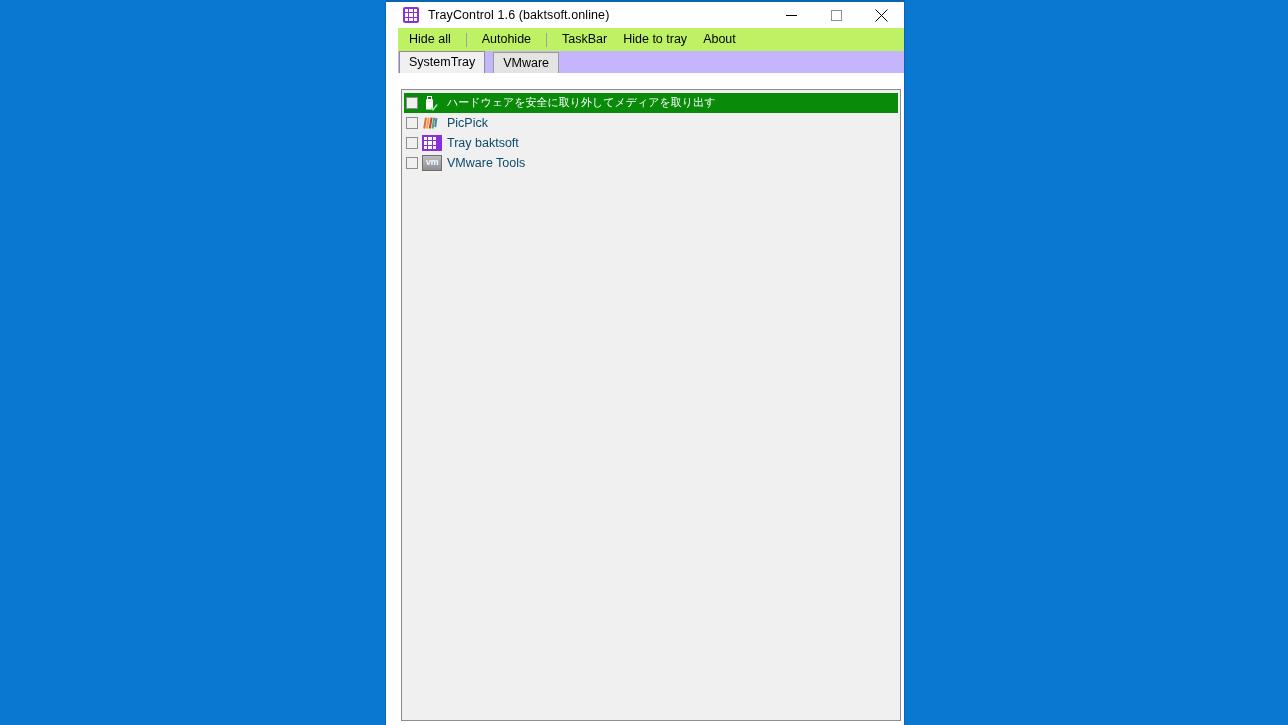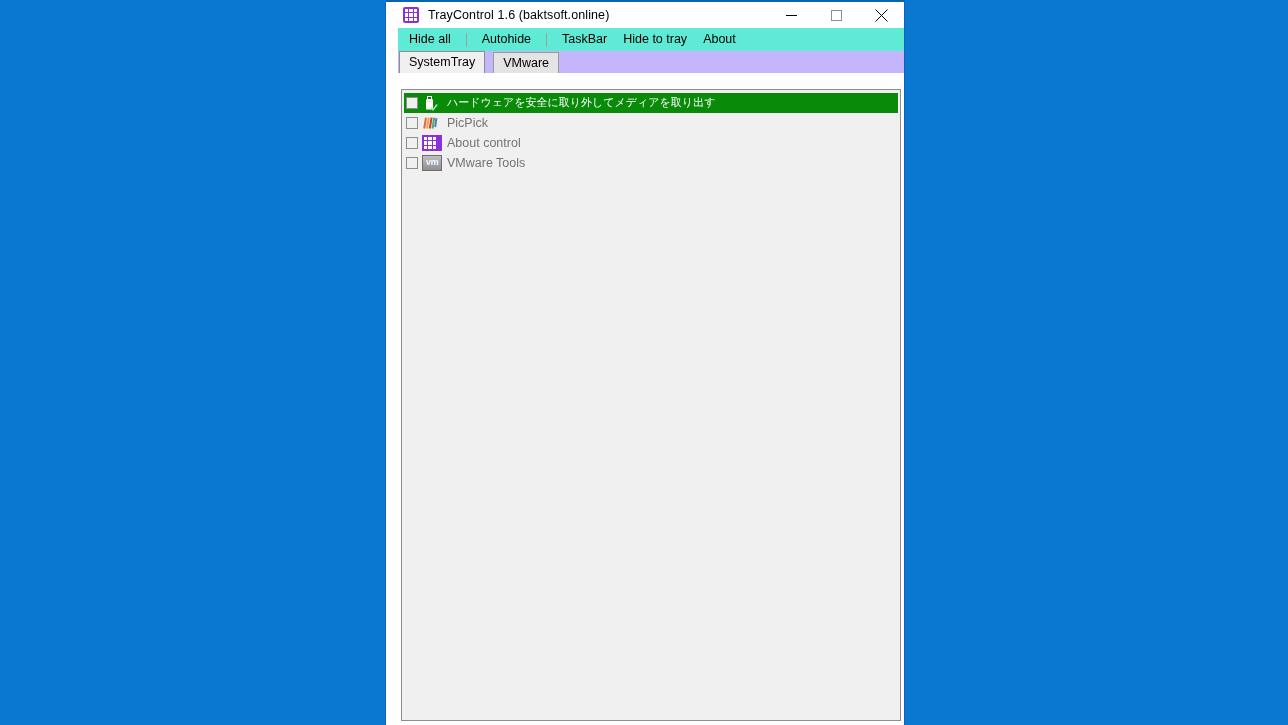--- a/index.html
+++ b/index.html
@@ -73,21 +73,21 @@
     display: flex; align-items: center; justify-content: center;
     background: transparent;
     border: 0;
     padding: 0;
   }
   .wbtn svg { display: block; }
 
   
   #menubar {
     height: 23px; min-height: 23px;
-    background: #5eead4;
+    background: #bef264;
     display: flex;
     align-items: center;
     padding-left: 3px;
   }
   .menu-item {
     font-size: 12.5px;
     color: #000000;
     padding: 0 8px;
     height: 23px;
     line-height: 23px;
@@ -169,21 +169,21 @@
     border-color: #8d8d8d;
   }
   .row-icon {
     width: 20px; height: 16px;
     flex: none;
     margin-right: 5px;
     position: relative;
   }
   .row-label {
     font-size: 12.5px;
-    color: #737373;
+    color: #0c4a6e;
     white-space: nowrap;
     line-height: 16px;
   }
   .row-label.jp {
     font-family: "DejaVu Sans", "Liberation Sans", sans-serif;
     font-size: 11px;
   }
 
   
   .ico-usb { }
@@ -317,21 +317,21 @@
               <i></i>
               <i></i>
               <i></i>
               <i></i>
               <i></i>
               <i></i>
               <i></i>
               <i></i>
           </div>
         </div>
-        <div class="row-label">About control</div>
+        <div class="row-label">Tray baktsoft</div>
       </div>
 
       <div class="row">
         <div class="cb"></div>
         <div class="row-icon ico-vm">
           <span>vm</span>
         </div>
         <div class="row-label">VMware Tools</div>
       </div>
 

